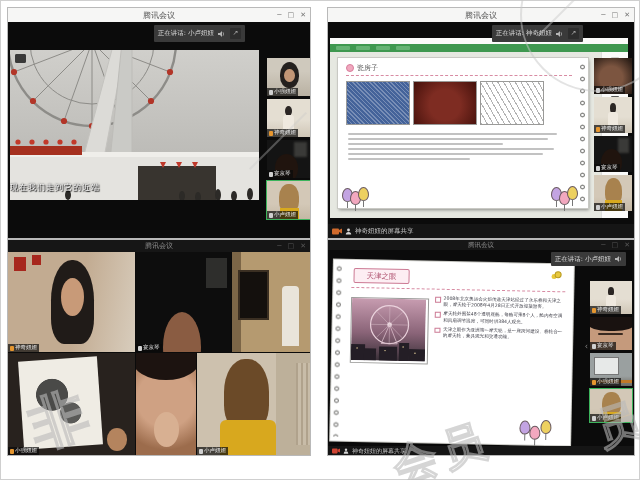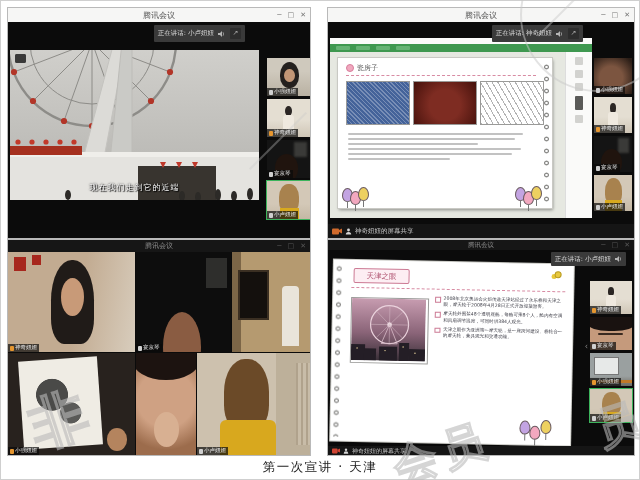--- a/index.html
+++ b/index.html
@@ -93,21 +93,21 @@
   .b-purple{background:#c3a4e2;} .b-pink{background:#f2a8bf;} .b-yellow{background:#edd060;}
   .tline{height:2px;background:#8f8f8f;opacity:.55;border-radius:1px;margin:3px 0;}
   
   .strip-white{position:absolute;left:0;right:0;height:6px;background:#fbfbfa;border-bottom:1px solid #e2e2e0;}
   .strip-green{position:absolute;left:0;right:0;background:#3f9850;}
   .strip-green i{position:absolute;top:2px;width:14px;height:4px;background:#66b374;border-radius:1px;}
   .wpanel{position:absolute;background:#fafaf9;border-left:1px solid #ddd;}
   .wpanel i{display:block;width:8px;height:8px;margin:5px auto;background:#d2d2cf;border-radius:1px;}
   .photo{position:absolute;border:1px solid #9a9a98;}
   
-  .sub{position:absolute;left:0;right:0;bottom:7px;text-align:center;color:#fff;font-size:8px;
+  .sub{position:absolute;left:0;right:0;bottom:7px;color:#fff;font-size:8px;
       text-shadow:0 0 2px #000,1px 1px 1px #000;letter-spacing:1px;}
   .vbadge{position:absolute;left:5px;top:4px;width:11px;height:9px;background:rgba(20,20,20,.8);
       border-radius:2px;box-shadow:inset 0 0 0 1px #3a3a3a;}
   
   .blt{display:flex;gap:3px;margin-bottom:3px;}
   .blt .bm{flex:0 0 auto;width:3.5px;height:3.5px;margin-top:1px;border:1px solid #cc7a94;background:#fff;}
   .blt .bt{font-size:4.6px;line-height:1.35;color:#40404a;}
   .bee{position:absolute;width:5px;height:5px;border-radius:50%;background:#e8c83c;box-shadow:-4px 2px 0 -1px #e8c83c;border:1px solid #b89a20;}
   
   .caption{position:absolute;left:0;right:0;top:459px;text-align:center;color:#1a1a1a;
@@ -240,21 +240,21 @@
     </div>
     <div class="content">
       <div class="pill" style="top:3px;right:51px;">
         <span>正在讲话: 神奇妞妞</span>
         <svg width="8" height="8" viewBox="0 0 8 8">
             <path d="M1 3h2l2-2v6L3 5H1z" fill="#b5b5b5"></path>
             <path d="M6 2.2a3 3 0 010 3.6" stroke="#b5b5b5" fill="none" stroke-width=".7"></path>
           </svg>
         <span class="pin">↗</span>
       </div>
-      <div style="position:absolute;left:2px;top:16px;width:262px;height:180px;background:#f1f1ee;">
+      <div style="position:absolute;left:2px;top:16px;width:262px;height:180px;background:#f1f1ee;padding-left:36px;">
         <div class="strip-white" style="top:0;"></div>
         <div class="strip-green" style="top:6px;height:8px;">
           <i style="left:6px;"></i>
             <i style="left:26px;"></i>
             <i style="left:46px;"></i>
             <i style="left:66px;"></i>
         </div>
         <div style="position:absolute;left:0;right:26px;top:14px;bottom:0;background:#e6e8e1;">
           <div class="slide" style="left:8px;top:6px;right:14px;bottom:10px;">
             <div class="spiral" style="right:1px;"></div>
@@ -486,21 +486,20 @@
           </svg>
         <svg width="6" height="6" viewBox="0 0 7 7">
             <circle cx="3.5" cy="2" r="1.4" fill="#d6d6d6"></circle>
             <path d="M.8 6.6a2.7 2.7 0 015.4 0z" fill="#d6d6d6"></path>
           </svg>
         <span>神奇妞妞的屏幕共享</span>
       </div>
     </div>
   </div>
 
-  <div class="caption">第一次宣讲 · 天津</div>
 
   <div class="wm" style="left:30px;top:382px;font-size:58px;">非</div>
   <div class="wm" style="left:392px;top:424px;font-size:44px;letter-spacing:6px;">会员</div>
   <div class="wm" style="left:596px;top:396px;font-size:44px;">员</div>
   <div class="wmc" style="left:520px;top:-62px;width:150px;height:150px;"></div>
   <div class="wml" style="left:528px;top:10px;width:70px;"></div>
   <div class="wml" style="left:238px;top:140px;width:80px;border-top-color:rgba(200,200,200,.35);"></div>
 
 </div>
 

